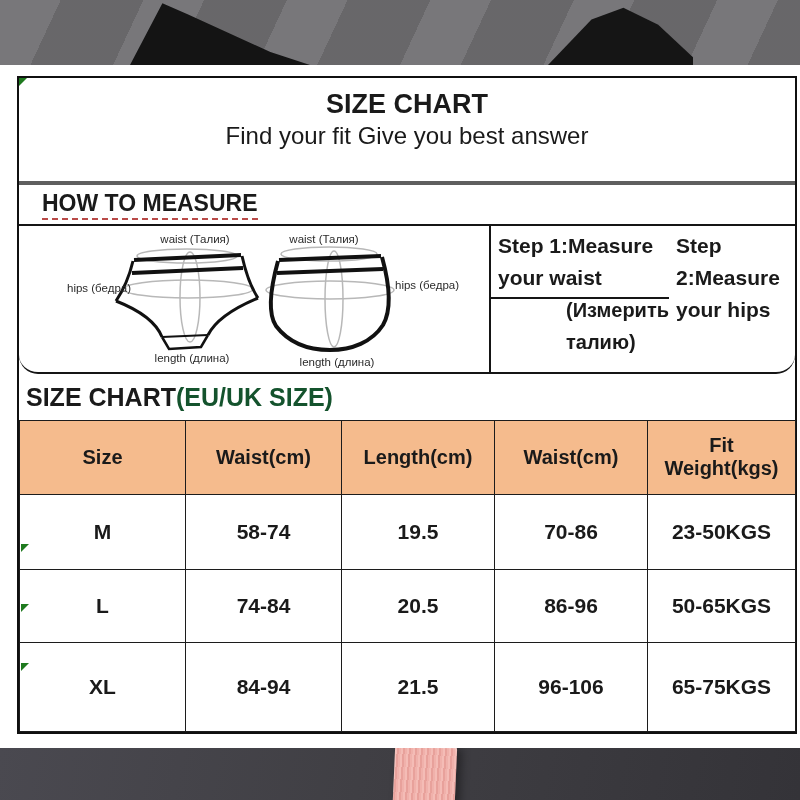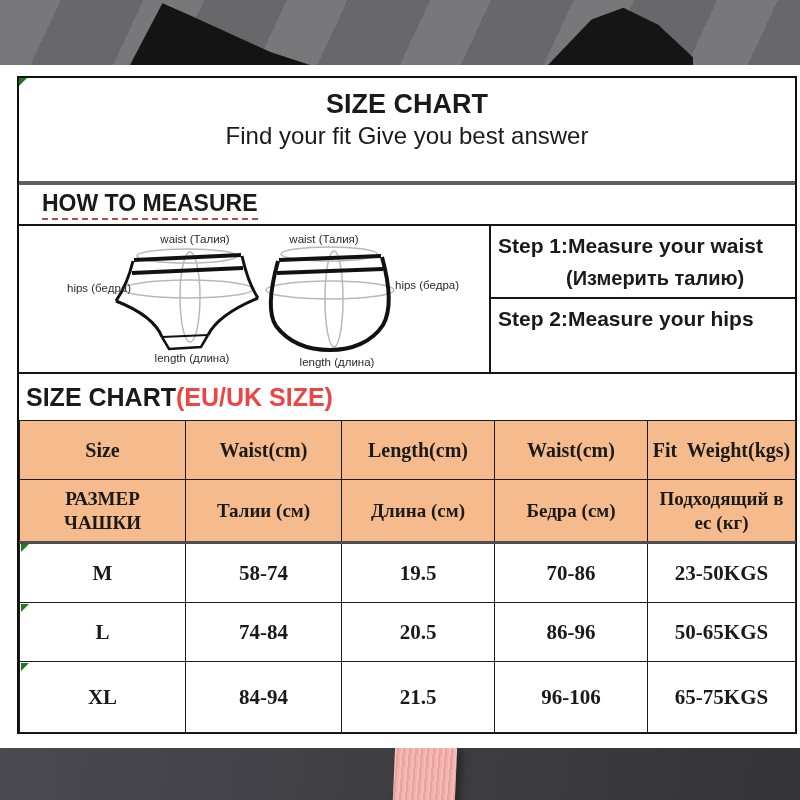--- a/index.html
+++ b/index.html
@@ -35,34 +35,34 @@
   .title-main   { font-size:27px; font-weight:bold; line-height:32px; }
   .title-sub-en { font-size:24px; font-weight:normal; line-height:31px; }
   .title-sub-ru { font-size:24px; font-weight:bold; line-height:30px; }
 
   .measure-heading { position:absolute; left:0; top:107px; width:776px; height:41px;
     border-bottom:2px solid #151515; display:flex; align-items:center; padding-left:23px; }
   .measure-heading span { font-size:23px; font-weight:bold;
     border-bottom:2px dashed #b94a48; padding-bottom:1px; }
 
   .measure-section { position:absolute; left:0; top:148px; width:776px; height:148px;
-    border-bottom:2px solid #151515; display:flex; }
+    border-bottom:2px solid #151515; display:flex;border-radius:19px; }
   .diagram-area { width:470px; height:146px; position:relative; }
-  .steps-area { flex:1; border-left:2px solid #151515; display:flex; flex-direction:column; }
+  .steps-area { flex:1; border-left:2px solid #151515; display:flex; }
   .step-box { height:73px; padding:4px 0 0 7px; }
   .step-box.first { border-bottom:2px solid #151515; }
   .step-line1 { font-size:21px; font-weight:bold; line-height:32px; }
   .step-line2 { font-size:20px; font-weight:bold; line-height:32px; padding-left:68px; }
 
   .sizechart-heading { position:absolute; left:0; top:296px; width:776px; height:46px;
     display:flex; align-items:center; padding-left:7px; font-size:25px; font-weight:bold; }
-  .heading-red { color:#ef4444; }
+  .heading-red { color:#14532d; }
 
   .size-table { position:absolute; left:0; top:342px; width:776px; height:312px;
-    border-collapse:collapse; table-layout:fixed;font-family:Liberation Serif, serif; }
+    border-collapse:collapse; table-layout:fixed; }
   .size-table td, .size-table th { border:1.5px solid #1c1c1c; text-align:center;
     vertical-align:middle; font-weight:bold; padding:0; }
   .row-head-en th { background:#f5bb8d; font-size:20px; word-spacing:5px; height:59px; }
   .row-head-ru th { background:#f5bb8d; font-size:19px; height:63px;
     border-bottom:3px solid #4e4e4e; line-height:24px; padding:0 6px; }
   .row-data td { font-size:21px; }
   .row-m  td { height:60px; }
   .row-l  td { height:59px; }
   .row-xl td { height:71px; }
 
@@ -156,27 +156,20 @@
           <col style="width:148px">
         </colgroup>
       <tbody>
           <tr class="row-head-en">
         <th>Size</th>
         <th>Waist(cm)</th>
         <th>Length(cm)</th>
         <th>Waist(cm)</th>
         <th>Fit Weight(kgs)</th>
       </tr>
-      <tr class="row-head-ru">
-        <th>РАЗМЕР ЧАШКИ</th>
-        <th>Талии (см)</th>
-        <th>Длина (см)</th>
-        <th>Бедра (см)</th>
-        <th>Подходящий в ес (кг)</th>
-      </tr>
       <tr class="row-data row-m">
         <td>M</td>
         <td>58-74</td>
         <td>19.5</td>
         <td>70-86</td>
         <td>23-50KGS</td>
       </tr>
       <tr class="row-data row-l">
         <td>L</td>
         <td>74-84</td>

